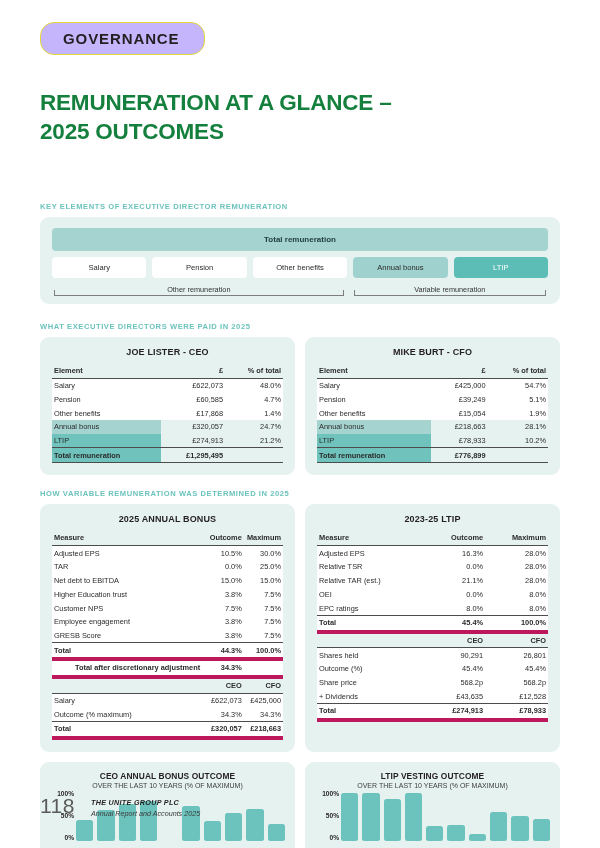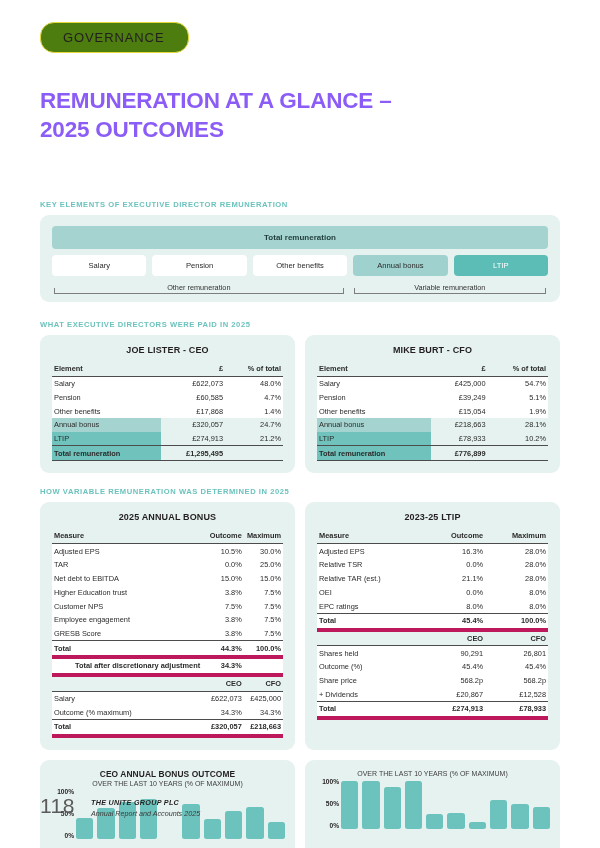--- a/index.html
+++ b/index.html
@@ -12,33 +12,33 @@
   }
   .page { position: relative; width: 600px; height: 848px; padding: 0; }
 
   
   .tag-wrap { padding: 22px 0 0 40px; }
   .tag {
     display: inline-block;
     border: 1.5px solid #e4d93c;
     border-radius: 14px;
     padding: 7px 24px 7px 22px;
-    font-size: 13px;
-    font-weight: normal;
+    font-size: 15px;
+    font-weight: bold;
     letter-spacing: 0.9px;
     color: #231f20;
-    background: #4d7c0f;
+    background: #c4b5fd;
   }
   .page-title {
     margin: 34px 0 0 40px;
     font-size: 22.5px;
     font-weight: bold;
     line-height: 1.28;
     letter-spacing: -0.2px;
-    color: #8b5cf6;
+    color: #15803d;
     max-width: 430px;
   }
 
   
   .sec-head {
     margin: 0 0 6px 40px;
     font-size: 7.6px;
     font-weight: bold;
     letter-spacing: 0.55px;
     color: #6cc3bd;
@@ -436,21 +436,21 @@
             <td>45.4%</td>
             <td>45.4%</td>
           </tr>
           <tr>
             <td class="l">Share price</td>
             <td>568.2p</td>
             <td>568.2p</td>
           </tr>
           <tr>
             <td class="l">+ Dividends</td>
-            <td>£20,867</td>
+            <td>£43,635</td>
             <td>£12,528</td>
           </tr>
           <tr class="bold rule-top rule-bot">
             <td class="l">Total</td>
             <td>£274,913</td>
             <td>£78,933</td>
           </tr>
         </tbody>
       </table>
     </div>
@@ -496,20 +496,21 @@
             </div>
             <div class="bcol">
               <div class="bar" style="height: 34%; background: rgb(108, 195, 189);"></div>
             </div>
           </div>
       </div>
 
     </div>
 
     <div class="chart-card">
+      <div class="chart-title">LTIP VESTING OUTCOME</div>
       <div class="chart-sub">OVER THE LAST 10 YEARS (% OF MAXIMUM)</div>
       <div class="plot">
         <div class="yaxis">
           <span class="y100">100%</span>
           <span class="y50">50%</span>
           <span class="y0">0%</span>
         </div>
         <div class="bars">
             <div class="bcol">
               <div class="bar" style="height: 100%; background: rgb(108, 195, 189);"></div>

